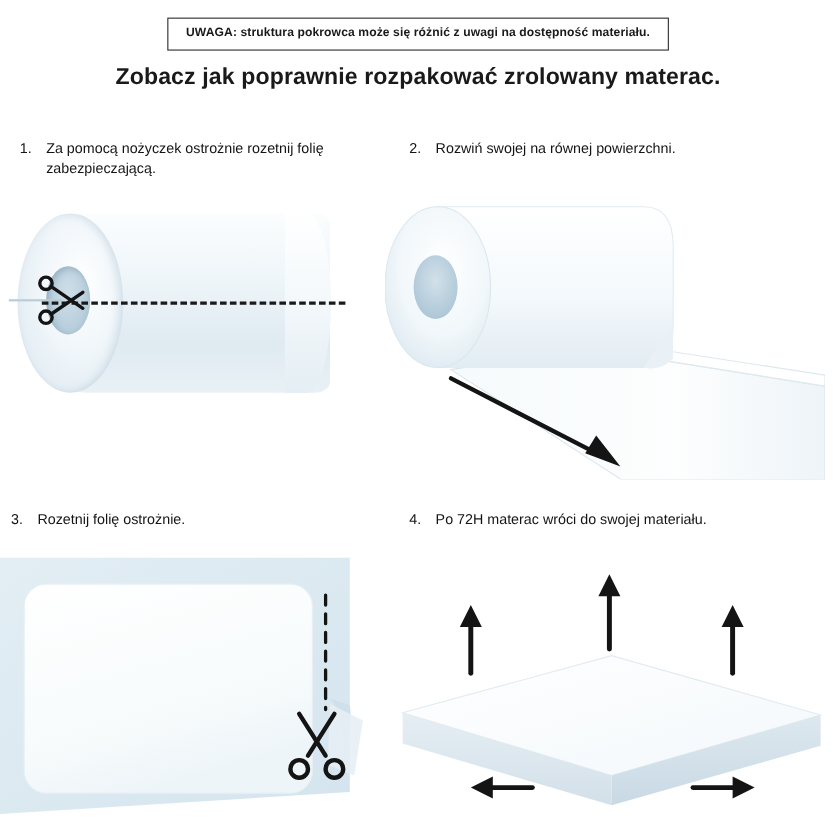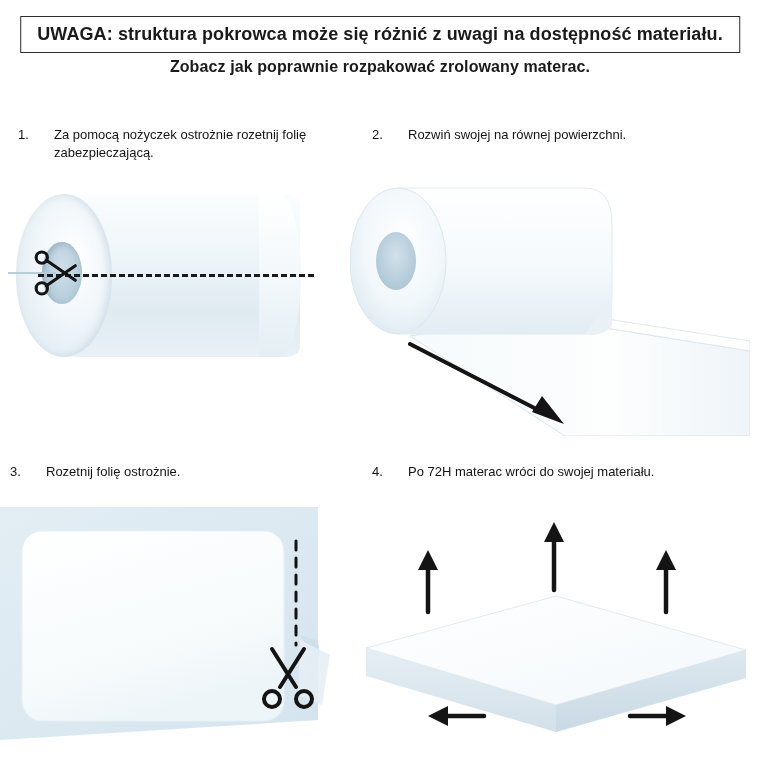--- a/index.html
+++ b/index.html
@@ -18,54 +18,54 @@
 
   
   .notice {
     position: absolute;
     top: 16px;
     left: 50%;
     transform: translateX(-50%);
     border: 1px solid #2b2b2b;
     background: #ffffff;
     padding: 8px 16px 9px 16px;
-    font-size: 18px;
+    font-size: 11px;
     font-weight: bold;
     letter-spacing: .1px;
     white-space: nowrap;
     line-height: 1;
   }
 
   
   .heading {
     position: absolute;
     top: 58px;
     left: 0;
     width: 100%;
     text-align: center;
-    font-size: 16px;
+    font-size: 21px;
     font-weight: bold;
     letter-spacing: .1px;
   }
 
   
   .caption {
     position: absolute;
     font-size: 13px;
     line-height: 1.35;
     color: #141414;
   }
   .caption .num {
     position: absolute;
     left: 0;
     top: 0;
   }
   .caption .txt {
     display: block;
-    margin-left: 36px;
+    margin-left: 24px;
   }
 
   #cap1 { left: 18px; top: 126px; width: 310px; }
   #cap2 { left: 372px; top: 126px; width: 330px; }
   #cap3 { left: 10px; top: 463px; width: 320px; }
   #cap4 { left: 372px; top: 463px; width: 340px; }
 
   
   .fig { position: absolute; }
 

